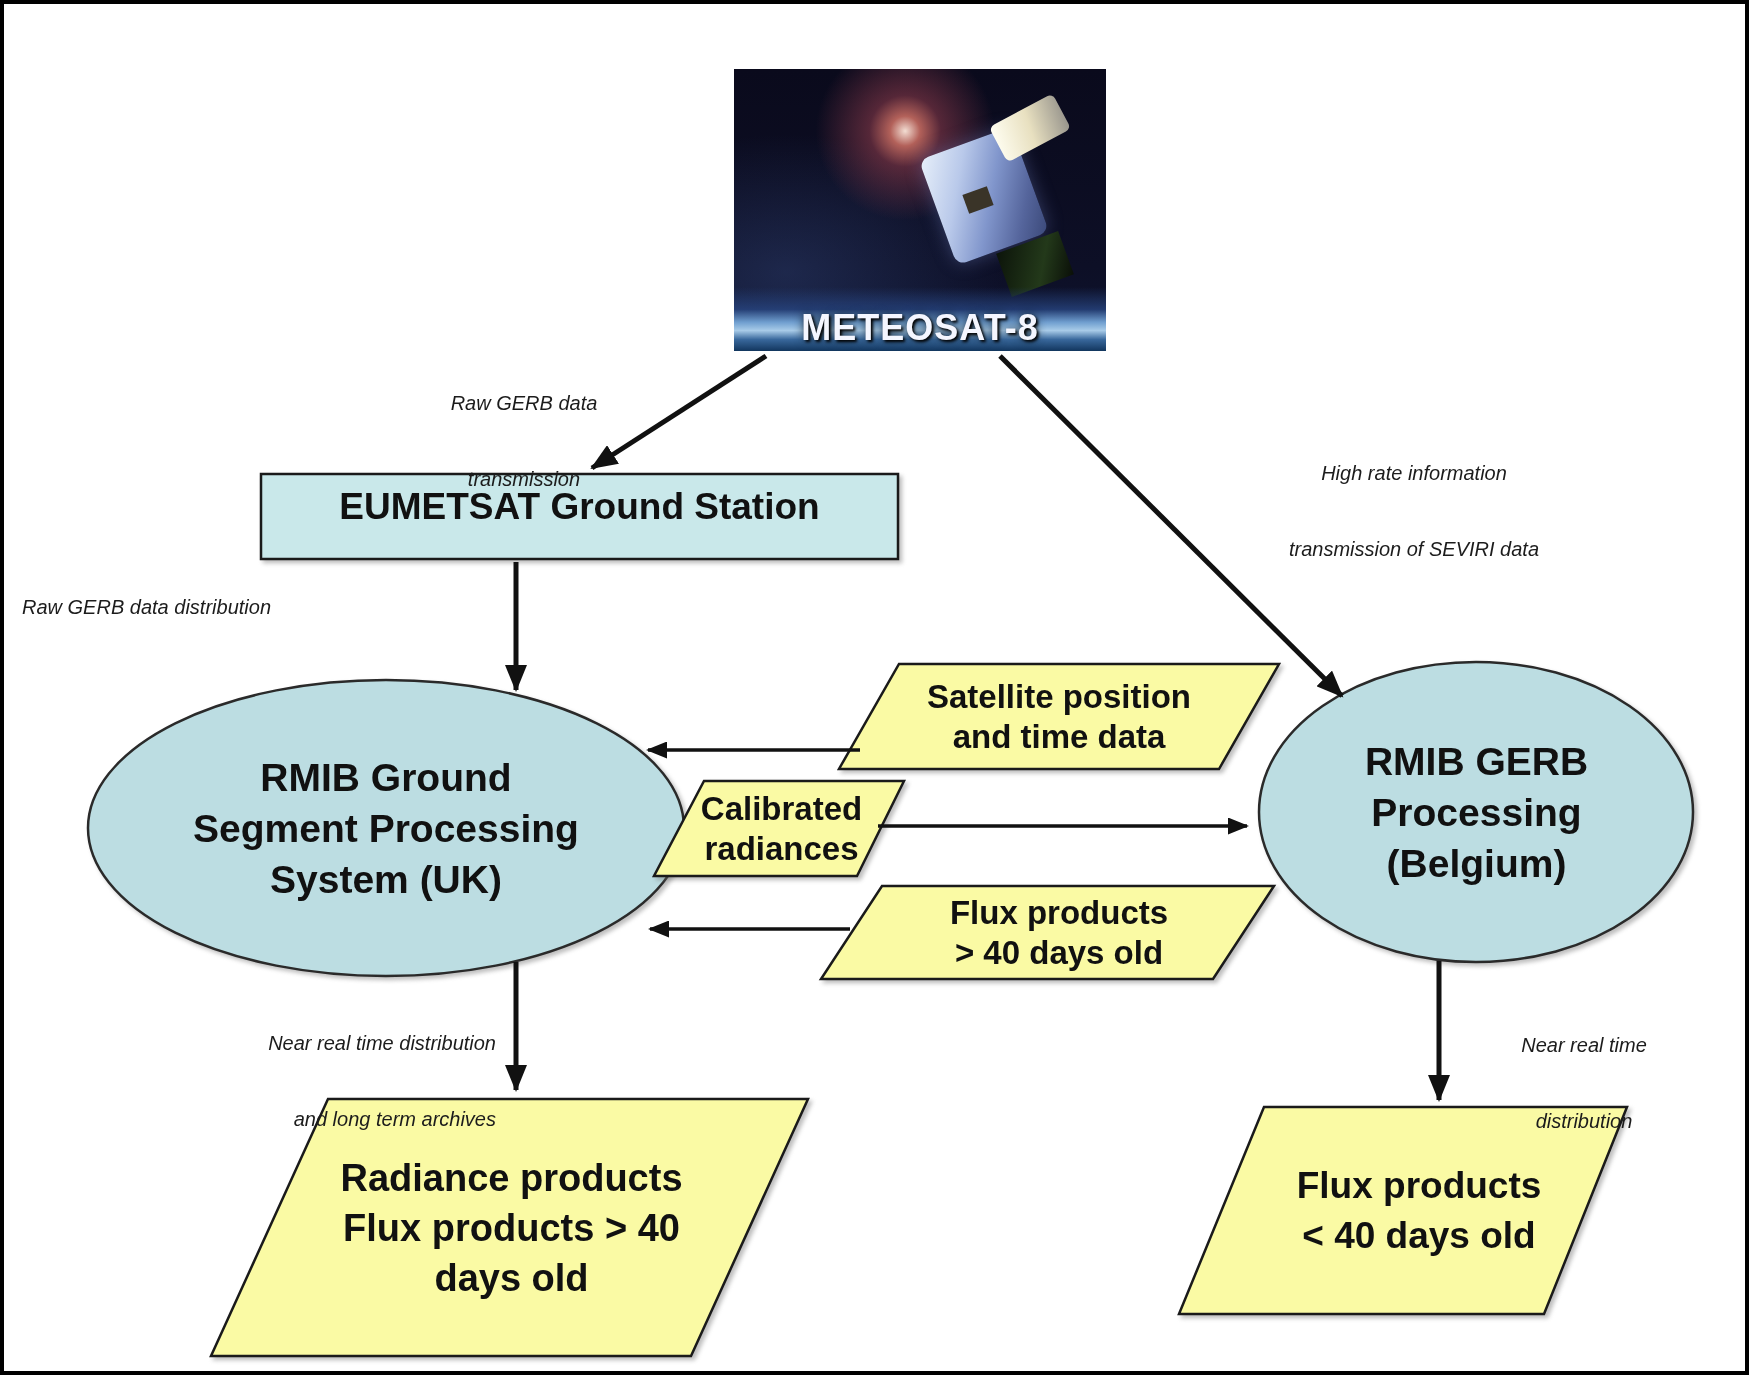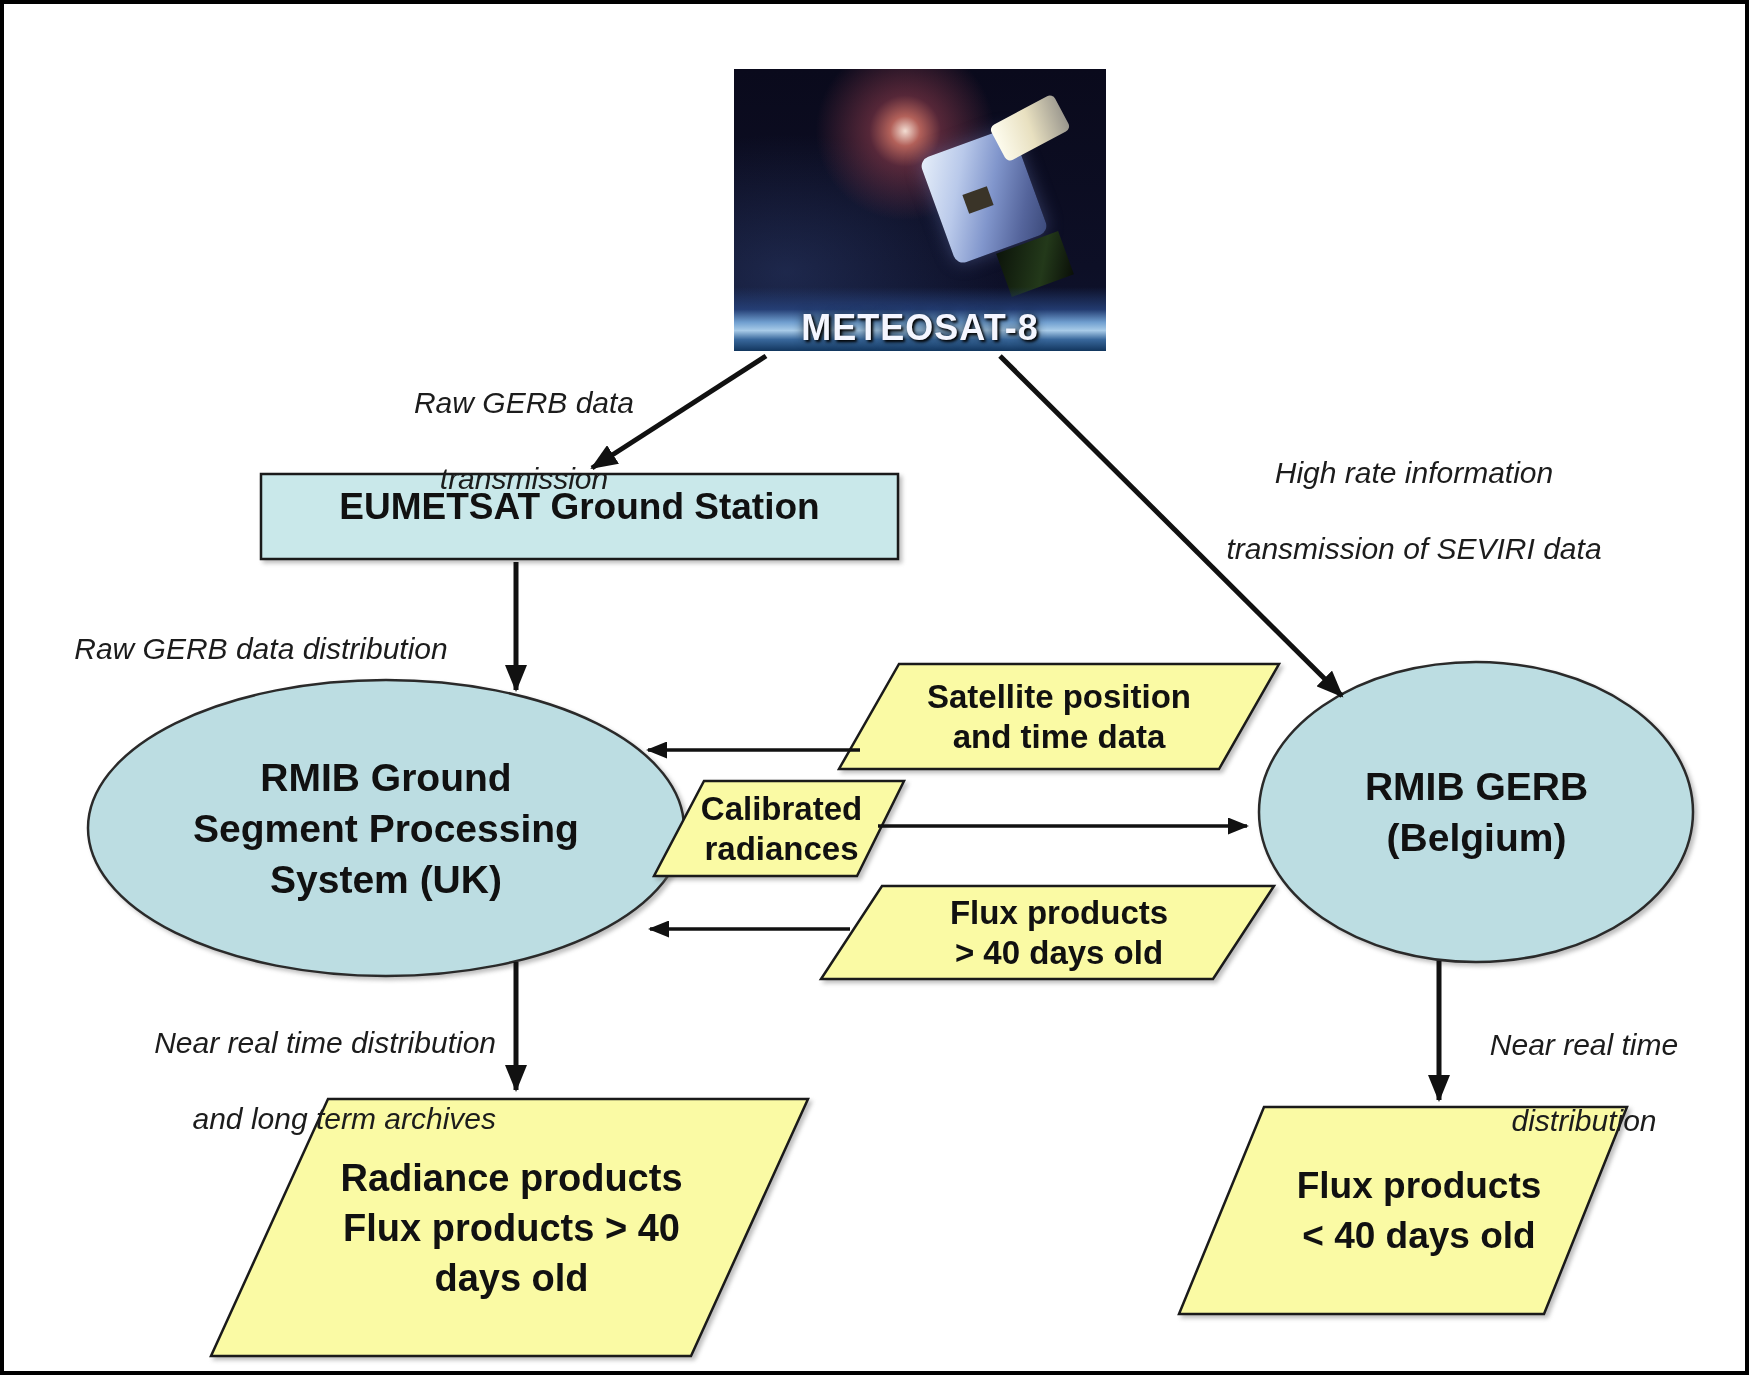--- a/index.html
+++ b/index.html
@@ -7,21 +7,21 @@
     position:relative; width:1749px; height:1375px;
     box-sizing:border-box; border:4px solid #000; background:#fff;
     font-family:"Liberation Sans","DejaVu Sans",sans-serif; color:#111;
     overflow:hidden;
   }
   .layer { position:absolute; left:0; top:0; width:1749px; height:1375px; }
 
   .shape { filter:drop-shadow(3px 3px 2px rgba(110,110,110,.45)); }
 
   .txt { position:absolute; white-space:pre-line; }
-  .it  { font-style:italic; font-size:30px; line-height:38px; color:#1c1c1c; }
+  .it  { font-style:italic; font-size:20px; line-height:38px; color:#1c1c1c; }
   .bold-center { display:flex; flex-direction:column; align-items:center; justify-content:center;
                  text-align:center; font-weight:bold; }
 
   .node-label { font-size:39px; line-height:51px; }
   .box-label  { font-size:37px; }
   .pg-small   { font-size:33px; line-height:40px; }
   .pg-big     { font-size:38px; line-height:50px; }
   .pg-big2    { font-size:37px; line-height:50px; }
 
   
@@ -99,34 +99,35 @@
   <div class="txt bold-center box-label" style="left:257px;top:470px;width:637px;height:65px;">EUMETSAT Ground Station</div>
 
   <div class="txt bold-center node-label" style="left:84px;top:676px;width:596px;height:296px;">
     <span>RMIB Ground</span>
     <span>Segment Processing</span>
     <span>System (UK)</span>
   </div>
 
   <div class="txt bold-center node-label" style="left:1255px;top:658px;width:435px;height:300px;">
     <span>RMIB GERB</span>
+    <span>Processing</span>
     <span>(Belgium)</span>
   </div>
 
   <div class="txt it" style="left:355px;top:342px;width:330px;text-align:center;">
     <span>Raw GERB data</span><br>
     <span>transmission</span>
   </div>
 
   <div class="txt it" style="left:1160px;top:412px;width:500px;text-align:center;">
     <span>High rate information</span><br>
     <span>transmission of SEVIRI data</span>
   </div>
 
-  <div class="txt it" style="left:18px;top:626px;width:478px;text-align:center;">Raw GERB data distribution</div>
+  <div class="txt it" style="left:18px;top:584px;width:478px;text-align:left;">Raw GERB data distribution</div>
 
   <div class="txt it" style="left:55px;top:982px;width:437px;text-align:right;">
     <span>Near real time distribution</span><br>
     <span>and long term archives</span>
   </div>
 
   <div class="txt it" style="left:1455px;top:984px;width:250px;text-align:center;">
     <span>Near real time</span><br>
     <span>distribution</span>
   </div>

